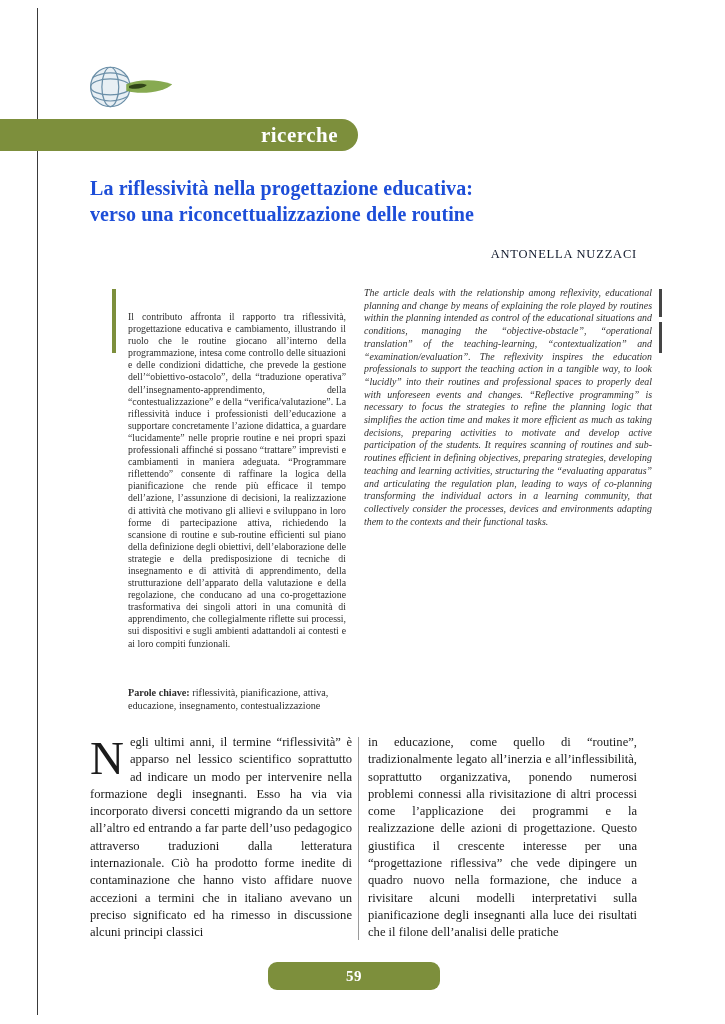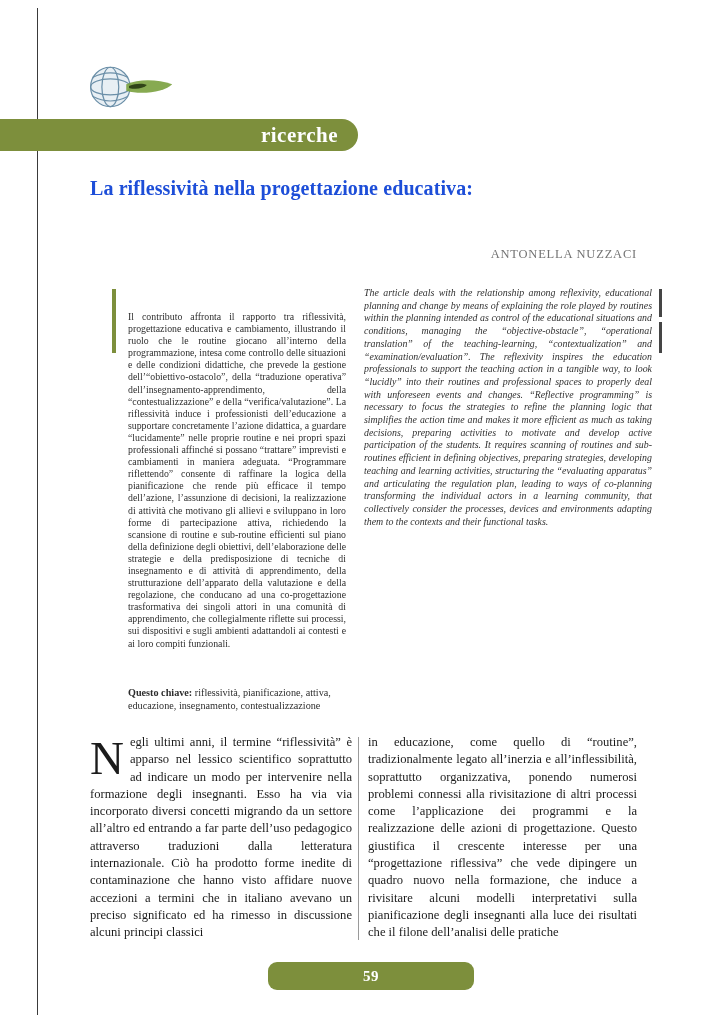--- a/index.html
+++ b/index.html
@@ -31,21 +31,21 @@
   .banner-label{
     color:#ffffff;font-size:21px;font-weight:bold;letter-spacing:0.5px;
   }
   .title{
     position:absolute;left:90px;top:175px;width:560px;
     font-size:20px;font-weight:bold;line-height:26px;color:#1d4ed8;
     letter-spacing:0.1px;
   }
   .author{
     position:absolute;left:90px;right:88px;top:247px;
-    text-align:right;font-size:12.5px;letter-spacing:0.8px;color:#737373;
+    text-align:right;font-size:12.5px;letter-spacing:0.8px;color:#0f172a;
   }
   .abstract-it{
     position:absolute;left:128px;top:287px;width:218px;height:396px;
     font-size:9.8px;line-height:12.1px;text-align:justify;color:#2d2d2d;
     overflow:hidden;hyphens:auto;margin-top:24px;
   }
   .abstract-bar{
     position:absolute;left:112px;top:289px;width:4px;height:64px;
     background:var(--accent);
   }
@@ -75,21 +75,21 @@
   .dropcap{
     float:left;
     font-size:47px;line-height:45px;height:48px;
     padding:2px 6px 0 0;color:#1b1b1b;
   }
   .col-divider{
     position:absolute;left:358px;top:737px;width:1px;height:203px;
     background:#9a9a9a;
   }
   .page-pill{
-    position:absolute;left:268px;top:962px;width:206px;height:28px;
+    position:absolute;left:268px;top:962px;width:172px;height:28px;
     background:var(--accent);border-radius:9px;
     display:flex;align-items:center;justify-content:center;font-family:Liberation Serif, serif;
   }
   .page-number{color:#ffffff;font-size:15px;font-weight:bold;letter-spacing:0.5px;}
 </style>
 </head>
 <body>
 
 <div class="page">
 
@@ -109,35 +109,36 @@
       <path d="M47 30 C54 27 62 27 66 29 C62 33 53 34 47 32 Z" fill="#314418"></path>
     </svg>
   </div>
 
   <div class="banner">
     <span class="banner-label">ricerche</span>
   </div>
 
   <h1 class="title">
     <div>La riflessività nella progettazione educativa:</div>
+    <div>verso una riconcettualizzazione delle routine</div>
   </h1>
 
   <div class="author">ANTONELLA NUZZACI</div>
 
   <div class="abstract-bar"></div>
 
   <div class="abstract-it" lang="it">Il contributo affronta il rapporto tra riflessività, progettazione educativa e cambiamento, illustrando il ruolo che le routine giocano all’interno della programmazione, intesa come controllo delle situazioni e delle condizioni didattiche, che prevede la gestione dell’“obiettivo-ostacolo”, della “traduzione operativa” dell’insegnamento-apprendimento, della “contestualizzazione” e della “verifica/valutazione”. La riflessività induce i professionisti dell’educazione a supportare concretamente l’azione didattica, a guardare “lucidamente” nelle proprie routine e nei propri spazi professionali affinché si possano “trattare” imprevisti e cambiamenti in maniera adeguata. “Programmare riflettendo” consente di raffinare la logica della pianificazione che rende più efficace il tempo dell’azione, l’assunzione di decisioni, la realizzazione di attività che motivano gli allievi e sviluppano in loro forme di partecipazione attiva, richiedendo la scansione di routine e sub-routine efficienti sul piano della definizione degli obiettivi, dell’elaborazione delle strategie e della predisposizione di tecniche di insegnamento e di attività di apprendimento, della strutturazione dell’apparato della valutazione e della regolazione, che conducano ad una co-progettazione trasformativa dei singoli attori in una comunità di apprendimento, che collegialmente riflette sui processi, sui dispositivi e sugli ambienti adattandoli ai contesti e ai loro compiti funzionali.</div>
 
   <div class="abstract-en" lang="en">The article deals with the relationship among reflexivity, educational planning and change by means of explaining the role played by routines within the planning intended as control of the educational situations and conditions, managing the “objective-obstacle”, “operational translation” of the teaching-learning, “contextualization” and “examination/evaluation”. The reflexivity inspires the education professionals to support the teaching action in a tangible way, to look “lucidly” into their routines and professional spaces to properly deal with unforeseen events and changes. “Reflective programming” is necessary to focus the strategies to refine the planning logic that simplifies the action time and makes it more efficient as much as taking decisions, preparing activities to motivate and develop active participation of the students. It requires scanning of routines and sub-routines efficient in defining objectives, preparing strategies, developing teaching and learning activities, structuring the “evaluating apparatus” and articulating the regulation plan, leading to ways of co-planning transforming the individual actors in a learning community, that collectively consider the processes, devices and environments adapting them to the contexts and their functional tasks.</div>
 
   <div class="decor-bar one"></div>
   <div class="decor-bar two"></div>
 
   <p class="kw kw-it" lang="it">
-    <strong>Questo chiave:</strong>
+    <strong>Parole chiave:</strong>
     <span>riflessività, pianificazione, attiva, educazione, insegnamento, contestualizzazione</span>
   </p>
 
 
   <div class="body-col body-left" lang="it">
     <span class="dropcap">N</span><span>egli ultimi anni, il termine “riflessività” è apparso nel lessico scientifico soprattutto ad indicare un modo per intervenire nella formazione degli insegnanti. Esso ha via via incorporato diversi concetti migrando da un settore all’altro ed entrando a far parte dell’uso pedagogico attraverso traduzioni dalla letteratura internazionale. Ciò ha prodotto forme inedite di contaminazione che hanno visto affidare nuove accezioni a termini che in italiano avevano un preciso significato ed ha rimesso in discussione alcuni principi classici</span>
   </div>
 
   <div class="col-divider"></div>
 

